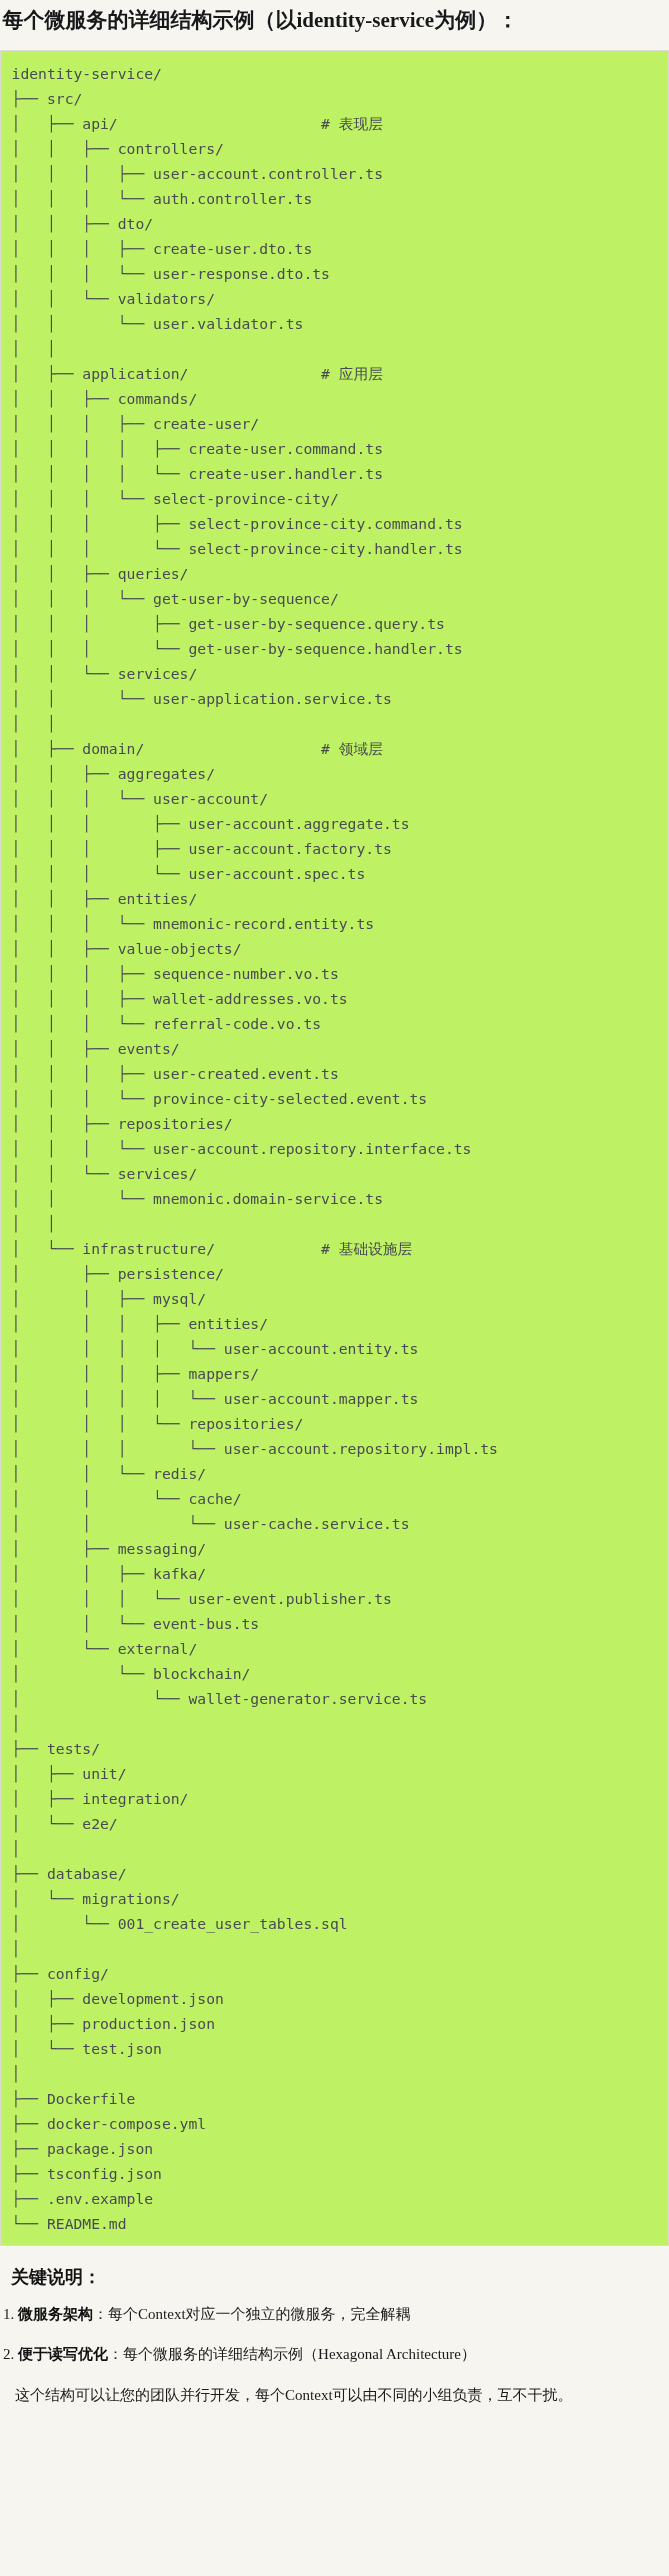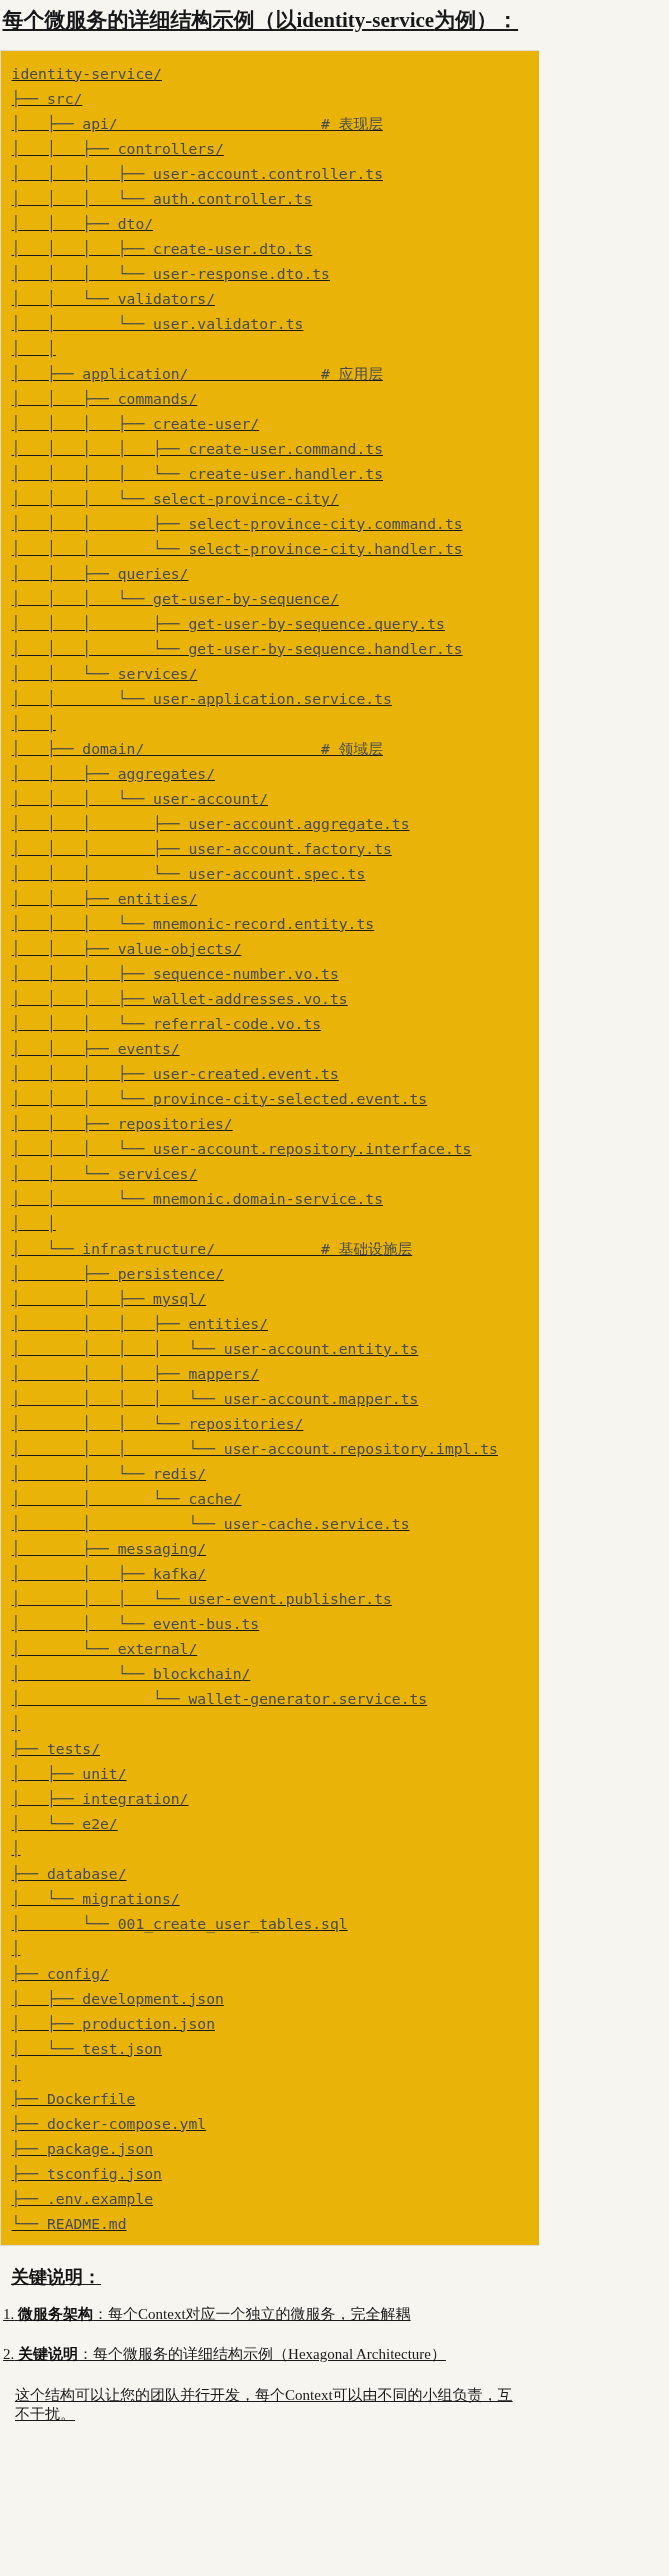--- a/index.html
+++ b/index.html
@@ -3,44 +3,43 @@
 <meta charset="utf-8">
 <style>
   html, body { margin: 0; padding: 0; }
   body {
     width: 669px;
     background: #f6f5f0;
     font-family: "Liberation Sans", sans-serif;
     color: #1b1b1b;
   }
   .page {
-    width: 539px;
+    width: 669px;
     height: 2576px;
     box-sizing: border-box;
     overflow: hidden;
-    text-decoration: underline;
   }
   .title {
     margin: 0;
     padding: 6.3px 5px 0 2.5px;
     font-size: 21px;
     line-height: 27.5px;
     font-weight: 700;
     color: #17181a;
     font-family: "Liberation Sans", sans-serif;
   }
   .title .title-code {
     font-family: "Liberation Serif", serif;
     font-weight: 700;
   }
   .tree {
     margin: 15px 0 0 0;
     box-sizing: border-box;
     width: 669px;
-    background: #eab308;
+    background: #bef264;
     border: 0.6px solid #dedbd3;
     padding: 10px 7.5px 9.4px 10.6px;
     font-family: "DejaVu Sans Mono", monospace;
     font-size: 14.7px;
     line-height: 25px;
     color: #474b51;
     white-space: pre;
     overflow: hidden;
   }
   .notes {
@@ -167,21 +166,21 @@
 ├── package.json
 ├── tsconfig.json
 ├── .env.example
 └── README.md</pre>
 
   <div class="notes">
     <div class="notes-heading">关键说明：</div>
 
     <p class="note"><span>1.</span> <b>微服务架构</b><span>：每个Context对应一个独立的微服务，完全解耦</span></p>
 
-    <p class="note"><span>2.</span> <b>关键说明</b><span>：每个微服务的详细结构示例（Hexagonal Architecture）</span></p>
+    <p class="note"><span>2.</span> <b>便于读写优化</b><span>：每个微服务的详细结构示例（Hexagonal Architecture）</span></p>
 
 
 
 
 
     <p class="closing">这个结构可以让您的团队并行开发，每个Context可以由不同的小组负责，互不干扰。</p>
   </div>
 
 </div>
 

